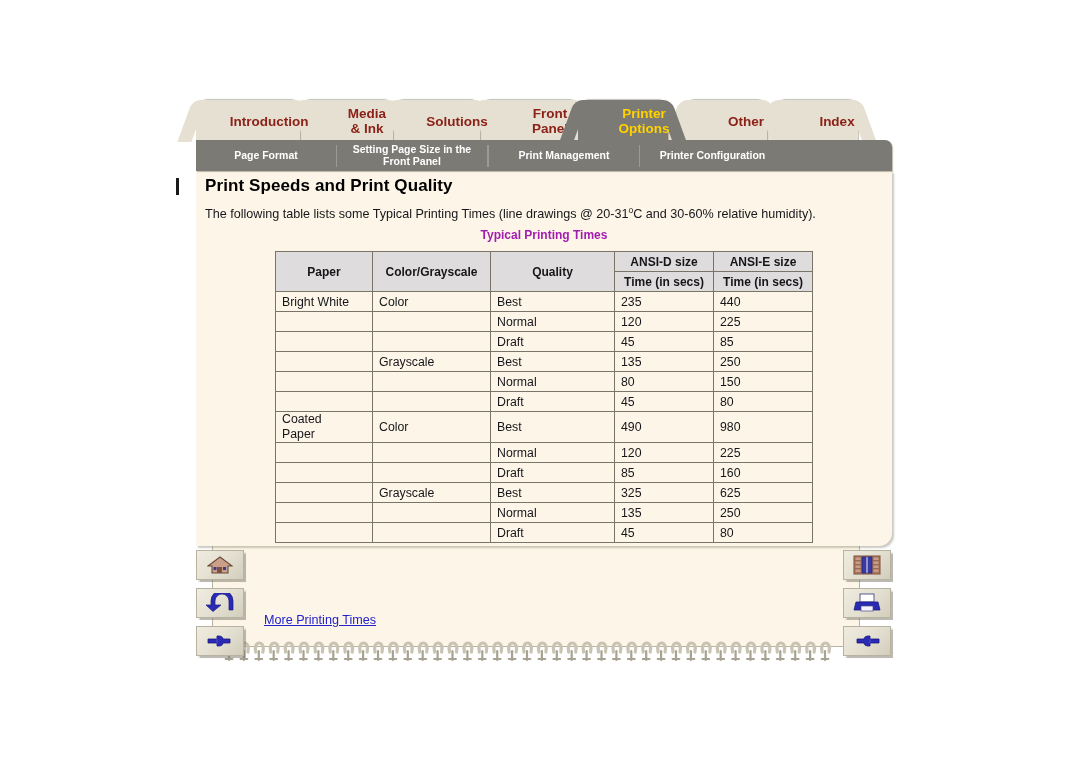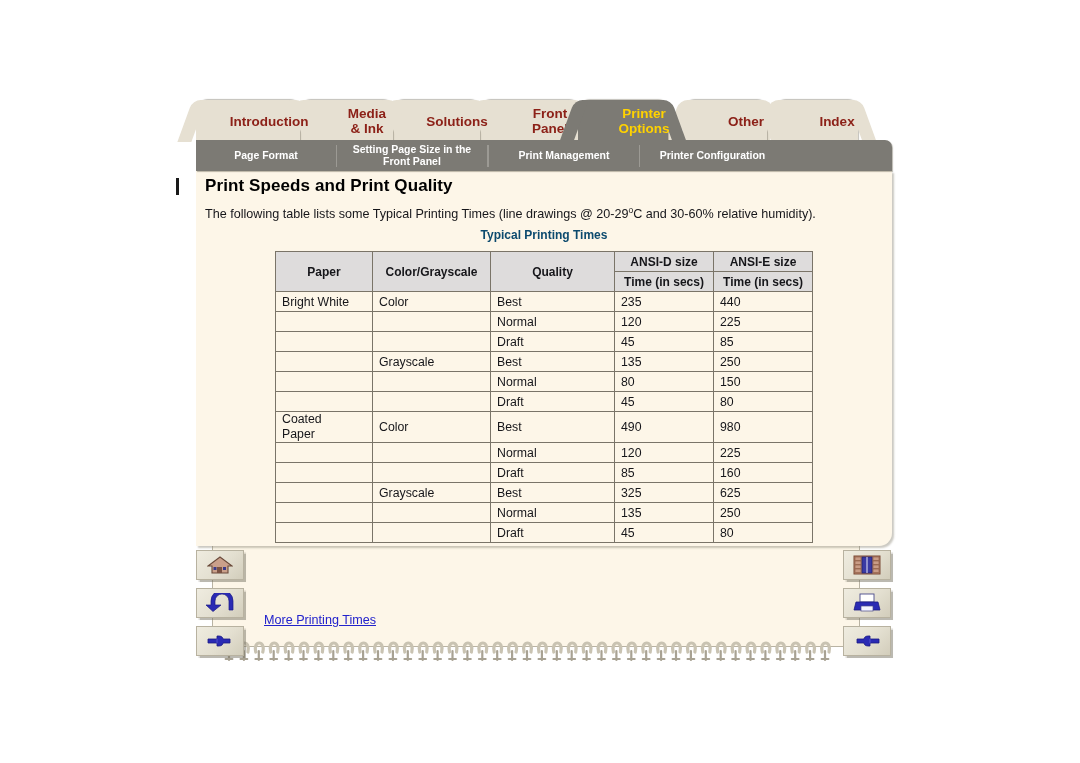--- a/index.html
+++ b/index.html
@@ -106,21 +106,21 @@
     letter-spacing:.1px;z-index:20;
   }
   .intro{
     position:absolute;left:205px;top:205px;width:670px;
     font-size:12.6px;color:#16161a;z-index:20;
   }
   .intro sup{font-size:8.5px;vertical-align:super;}
 
   .table-cap{
     position:absolute;left:0;top:228px;width:696px;text-align:center;
-    font-size:12px;font-weight:bold;color:#0c4a6e;z-index:20;
+    font-size:12px;font-weight:bold;color:#a21caf;z-index:20;
   }
 
   
   table.tpt{
     position:absolute;left:79px;top:251px;
     border-collapse:collapse;
     font-size:12.3px;color:#16161a;
     z-index:20;
     background:#fdf6e8;
   }
@@ -230,21 +230,21 @@
       <div class="subnav-item" style="width: 150px;"><span>Print Management</span></div>
       <div class="subnav-sep"></div>
       <div class="subnav-item" style="width: 145px;"><span>Printer Configuration</span></div>
     </div>
 
   <div class="page">
 
     <div class="title" style="left:9px;top:5px;position:absolute;">Print Speeds and Print Quality</div>
 
     <div class="intro" style="left:9px;top:34px;position:absolute;width:678px;">
-      <span>The following table lists some Typical Printing Times (line drawings @ 20-29</span><sup>o</sup><span>C and 30-60% relative humidity).</span>
+      <span>The following table lists some Typical Printing Times (line drawings @ 20-31</span><sup>o</sup><span>C and 30-60% relative humidity).</span>
     </div>
 
     <div class="table-cap" style="top:57px;">Typical Printing Times</div>
 
     <table class="tpt" style="top:80px;">
       <thead>
         <tr>
           <th class="col-paper" rowspan="2">Paper</th>
           <th class="col-cg" rowspan="2">Color/Grayscale</th>
           <th class="col-q" rowspan="2">Quality</th>

